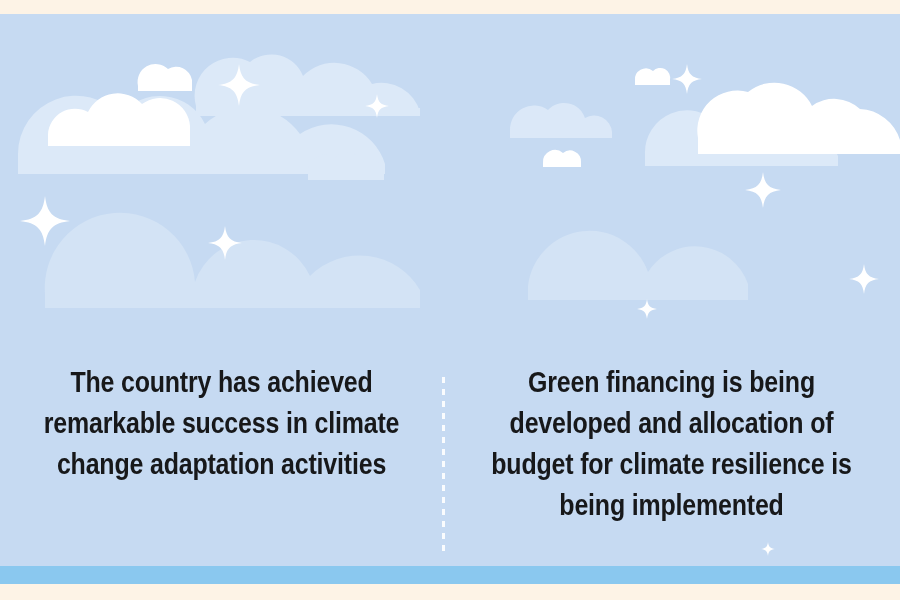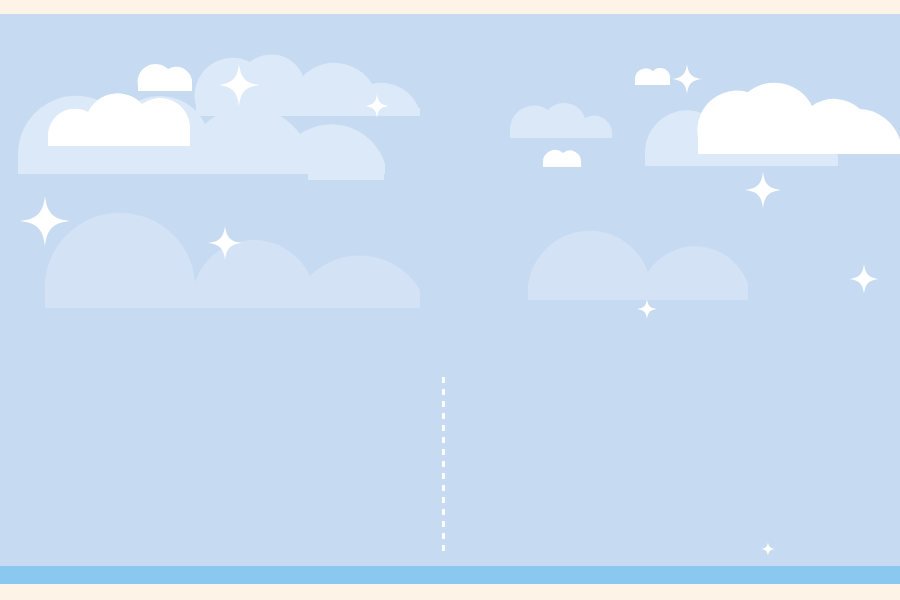--- a/index.html
+++ b/index.html
@@ -230,20 +230,28 @@
       <use href="#sparkle" x="365" y="80" width="24" height="24"></use>
       <use href="#sparkle" x="20" y="182" width="50" height="50"></use>
       <use href="#sparkle" x="208" y="212" width="34" height="34"></use>
       <use href="#sparkle" x="672" y="50" width="30" height="30"></use>
       <use href="#sparkle" x="745" y="158" width="36" height="36"></use>
       <use href="#sparkle" x="849" y="250" width="30" height="30"></use>
       <use href="#sparkle" x="637" y="285" width="20" height="20"></use>
       <use href="#sparkle" x="761" y="528" width="14" height="14"></use>
     </svg>
 
+    <div class="message-row">
+      <div class="message-col left">
+        <p>The country has achieved remarkable success in climate change adaptation activities</p>
+      </div>
+      <div class="message-col right">
+        <p>Green financing is being developed and allocation of budget for climate resilience is being implemented</p>
+      </div>
+    </div>
 
     <div class="divider"></div>
 
   </div>
 
   <div class="band-blue"></div>
 
   <div class="band-bottom-cream"></div>
 
 </div>

